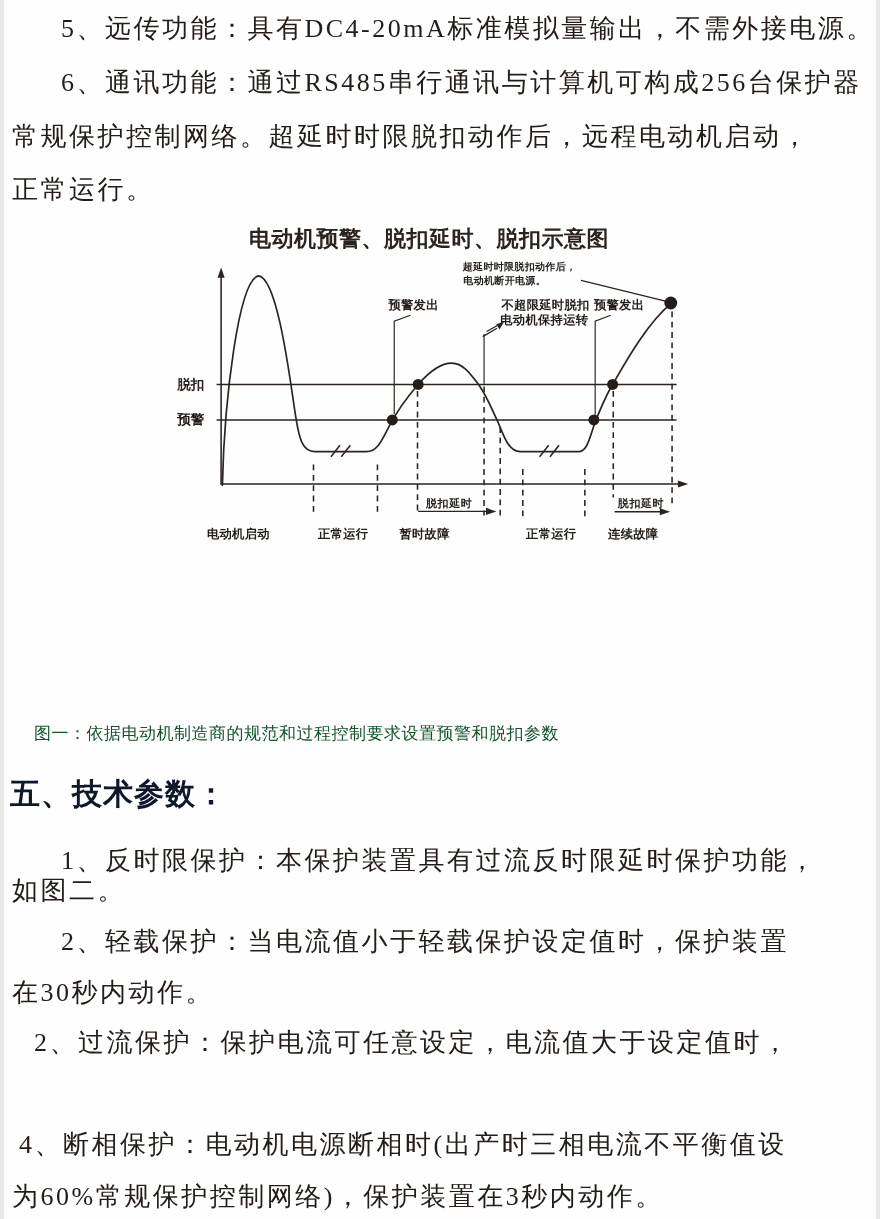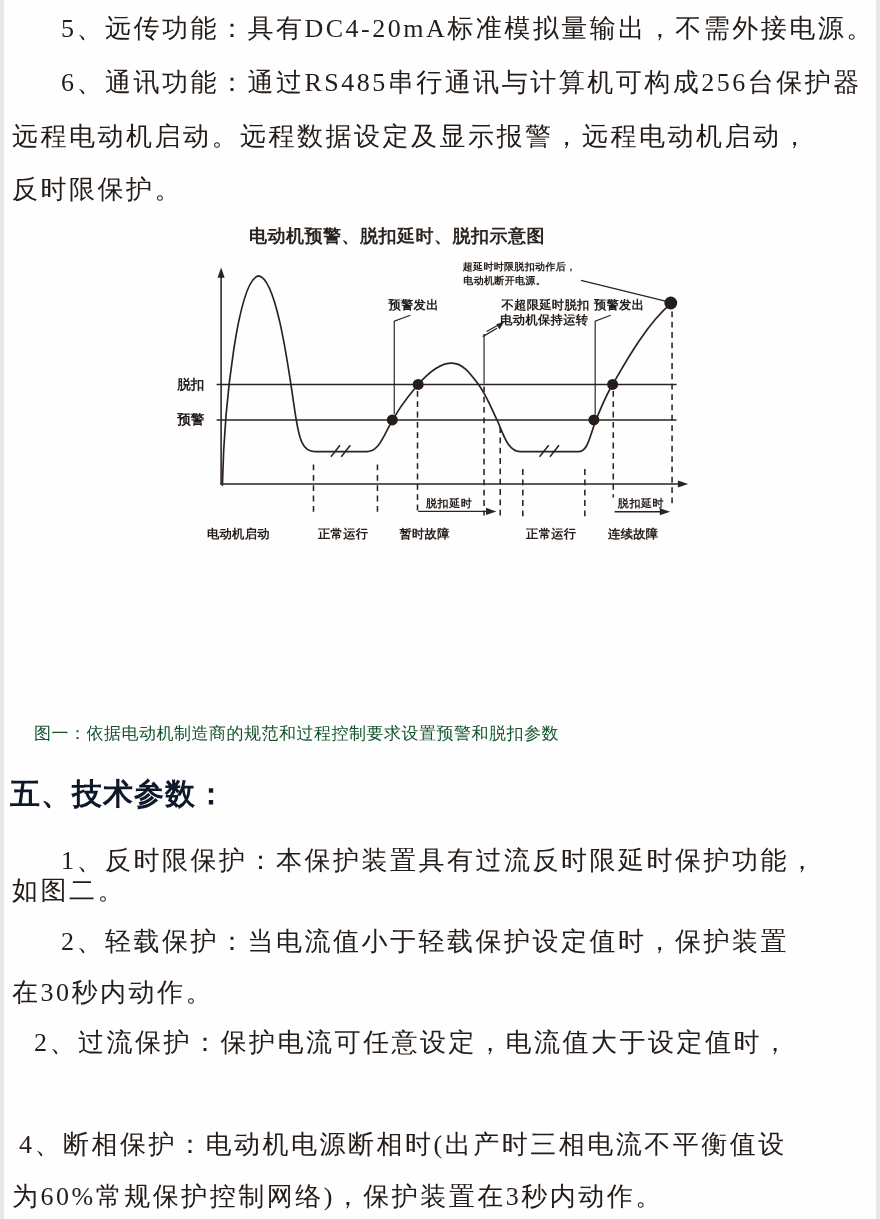--- a/index.html
+++ b/index.html
@@ -17,21 +17,21 @@
     font-size:26px;
     line-height:30px;
     letter-spacing:2.5px;
     white-space:nowrap;
     color:#231c18;
   }
   .fig-title{
     position:absolute;
     font-family:"Liberation Sans","DejaVu Sans",sans-serif;
     font-weight:700;
-    font-size:18px;
+    font-size:22px;
     letter-spacing:0.5px;
     white-space:nowrap;
     color:#2a231f;
   }
   .caption{
     position:absolute;
     font-family:"Liberation Serif","DejaVu Serif",serif;
     font-size:17px;
     letter-spacing:0.5px;
     white-space:nowrap;
@@ -61,22 +61,22 @@
   .dot{fill:#241d19;stroke:none;}
   .arrowhead{fill:#2a2320;stroke:none;}
 </style>
 </head>
 <body>
 
 <div class="page">
 
   <div class="bline" style="left:57px;top:14px;">5、远传功能：具有DC4-20mA标准模拟量输出，不需外接电源。</div>
   <div class="bline" style="left:57px;top:68px;">6、通讯功能：通过RS485串行通讯与计算机可构成256台保护器</div>
-  <div class="bline" style="left:8px;top:122px;">远程电动机启动。远程数据设定及显示报警，远程电动机启动，</div>
-  <div class="bline" style="left:8px;top:175px;">反时限保护。</div>
+  <div class="bline" style="left:8px;top:122px;">常规保护控制网络。超延时时限脱扣动作后，远程电动机启动，</div>
+  <div class="bline" style="left:8px;top:175px;">正常运行。</div>
 
   <div class="fig-title" style="left:245px;top:224px;">电动机预警、脱扣延时、脱扣示意图</div>
 
   <svg class="figure" width="880" height="460" viewBox="0 252 880 712">
 
     <line class="ink" x1="95" y1="612" x2="95" y2="284" stroke-width="2.4"></line>
     <polygon class="arrowhead" points="95,276 89.5,292 100.5,292"></polygon>
     <line class="ink" x1="94" y1="611" x2="808" y2="611" stroke-width="2.4"></line>
     <polygon class="arrowhead" points="818,611 802,605.5 802,616.5"></polygon>
 

